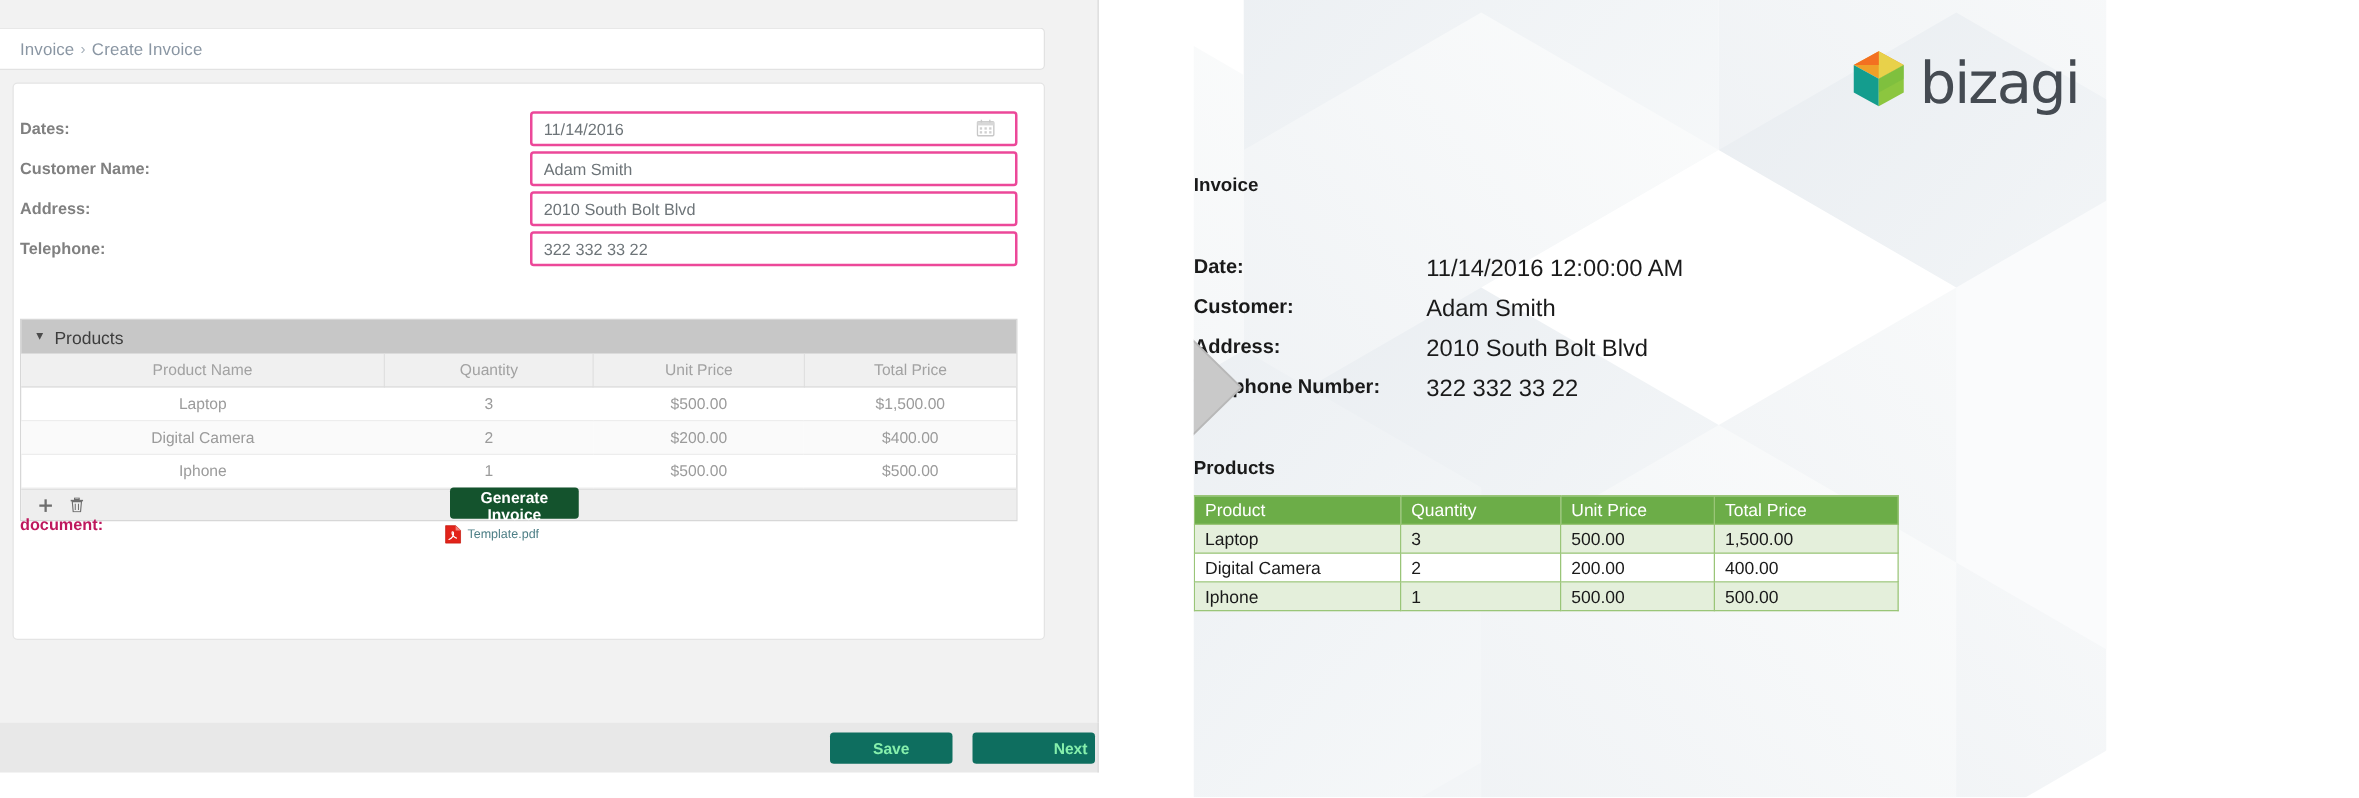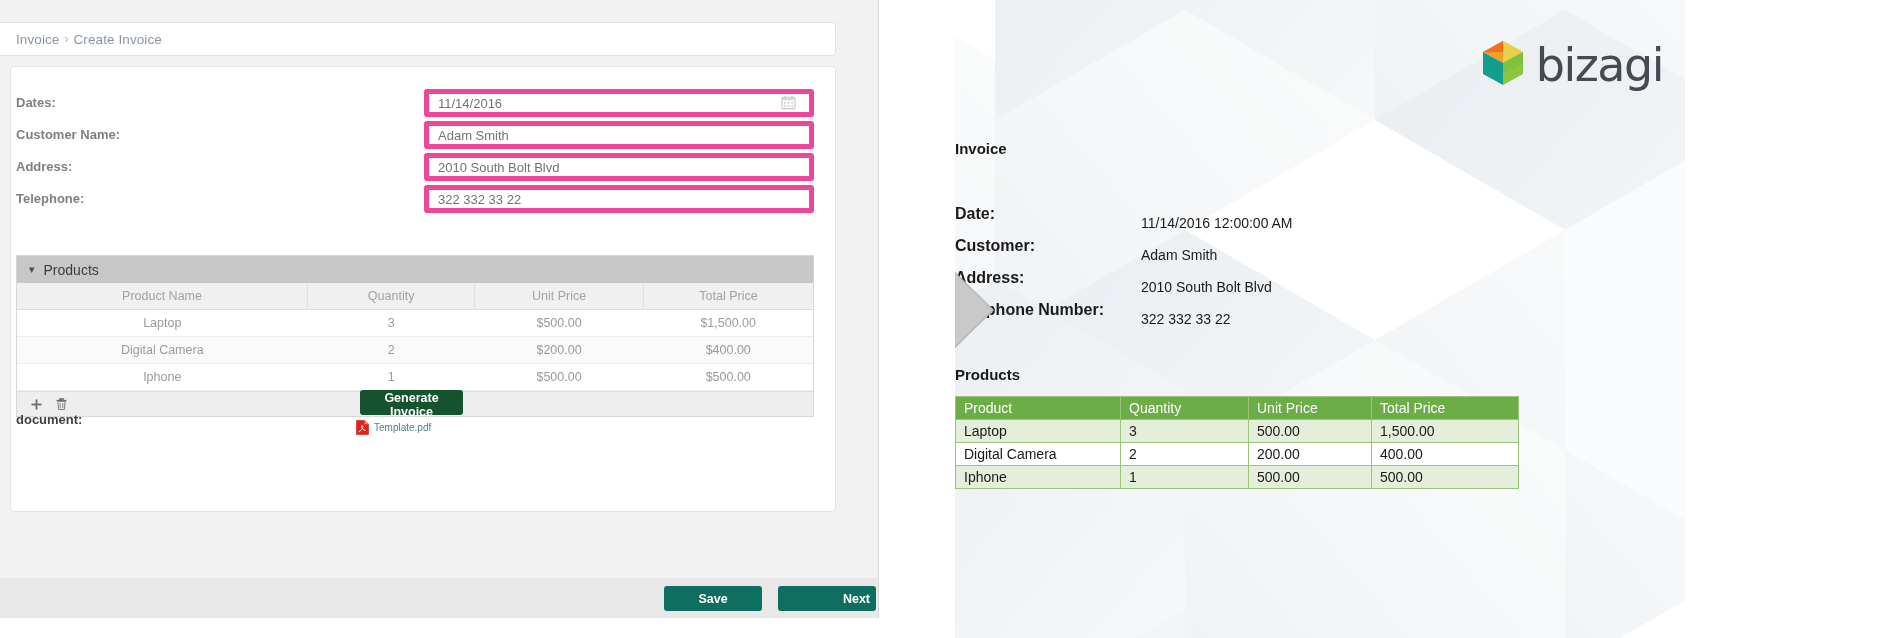--- a/index.html
+++ b/index.html
@@ -82,21 +82,21 @@
     font-size: 13px;
     font-weight: bold;
     color: #808080;
   }
   .field-input {
     position: absolute;
     left: 413px;
     top: 0;
     width: 390px;
     height: 28px;
-    border: 5px solid #ec4899;
+    border: 2px solid #ec4899;
     border-radius: 3px;
     box-sizing: border-box;
     background: #fff;
     font-size: 13px;
     color: #6d7478;
     padding: 0 9px;
     font-family: "Liberation Sans", sans-serif;
     outline: none;
   }
   .cal-icon {
@@ -191,21 +191,21 @@
     cursor: pointer;
     font-family: "Liberation Sans", sans-serif;
   }
 
   #doc-label {
     position: absolute;
     left: 5px;
     top: 345px;
     font-size: 13px;
     font-weight: bold;
-    color: #404040;
+    color: #be185d;
     text-align: center;
   }
   #doc-link-wrap {
     position: absolute;
     left: 345px;
     top: 353px;
     display: flex;
     align-items: center;
     gap: 5px;
     cursor: pointer;
@@ -229,21 +229,21 @@
     background: #e8e8e8;
     border-right: 1px solid #d9d9d9;
     box-sizing: border-box;
   }
   .act-btn {
     position: absolute;
     top: 8px;
     width: 98px;
     height: 25px;
     background: #0e6e5f;
-    color: #ffffff;
+    color: #86efac;
     border: none;
     border-radius: 3px;
     font-size: 12.5px;
     font-weight: bold;
     cursor: pointer;
     font-family: "Liberation Sans", sans-serif;
   }
   #save-btn { left: 664px; }
   #next-btn { left: 778px; text-align: right; }
 
@@ -300,22 +300,22 @@
     font-size: 15px;
     font-weight: bold;
     color: #1a1a1a;
   }
   .inv-row { position: absolute; left: 0; width: 640px; }
   .inv-key {
     position: absolute; left: 0; top: 0;
     font-size: 16px; font-weight: bold; color: #1a1a1a;
   }
   .inv-val {
-    position: absolute; left: 186px; top: 10px;
-    font-size: 14px; color: #1a1a1a;
+    position: absolute; left: 186px; top: 0;
+    font-size: 19px; color: #1a1a1a;
   }
   #prod-title {
     position: absolute; left: 0; top: 366px;
     font-size: 15px; font-weight: bold; color: #1a1a1a;
   }
   #preview-table {
     position: absolute;
     left: 0; top: 396px;
     width: 563px;
     border-collapse: collapse;

